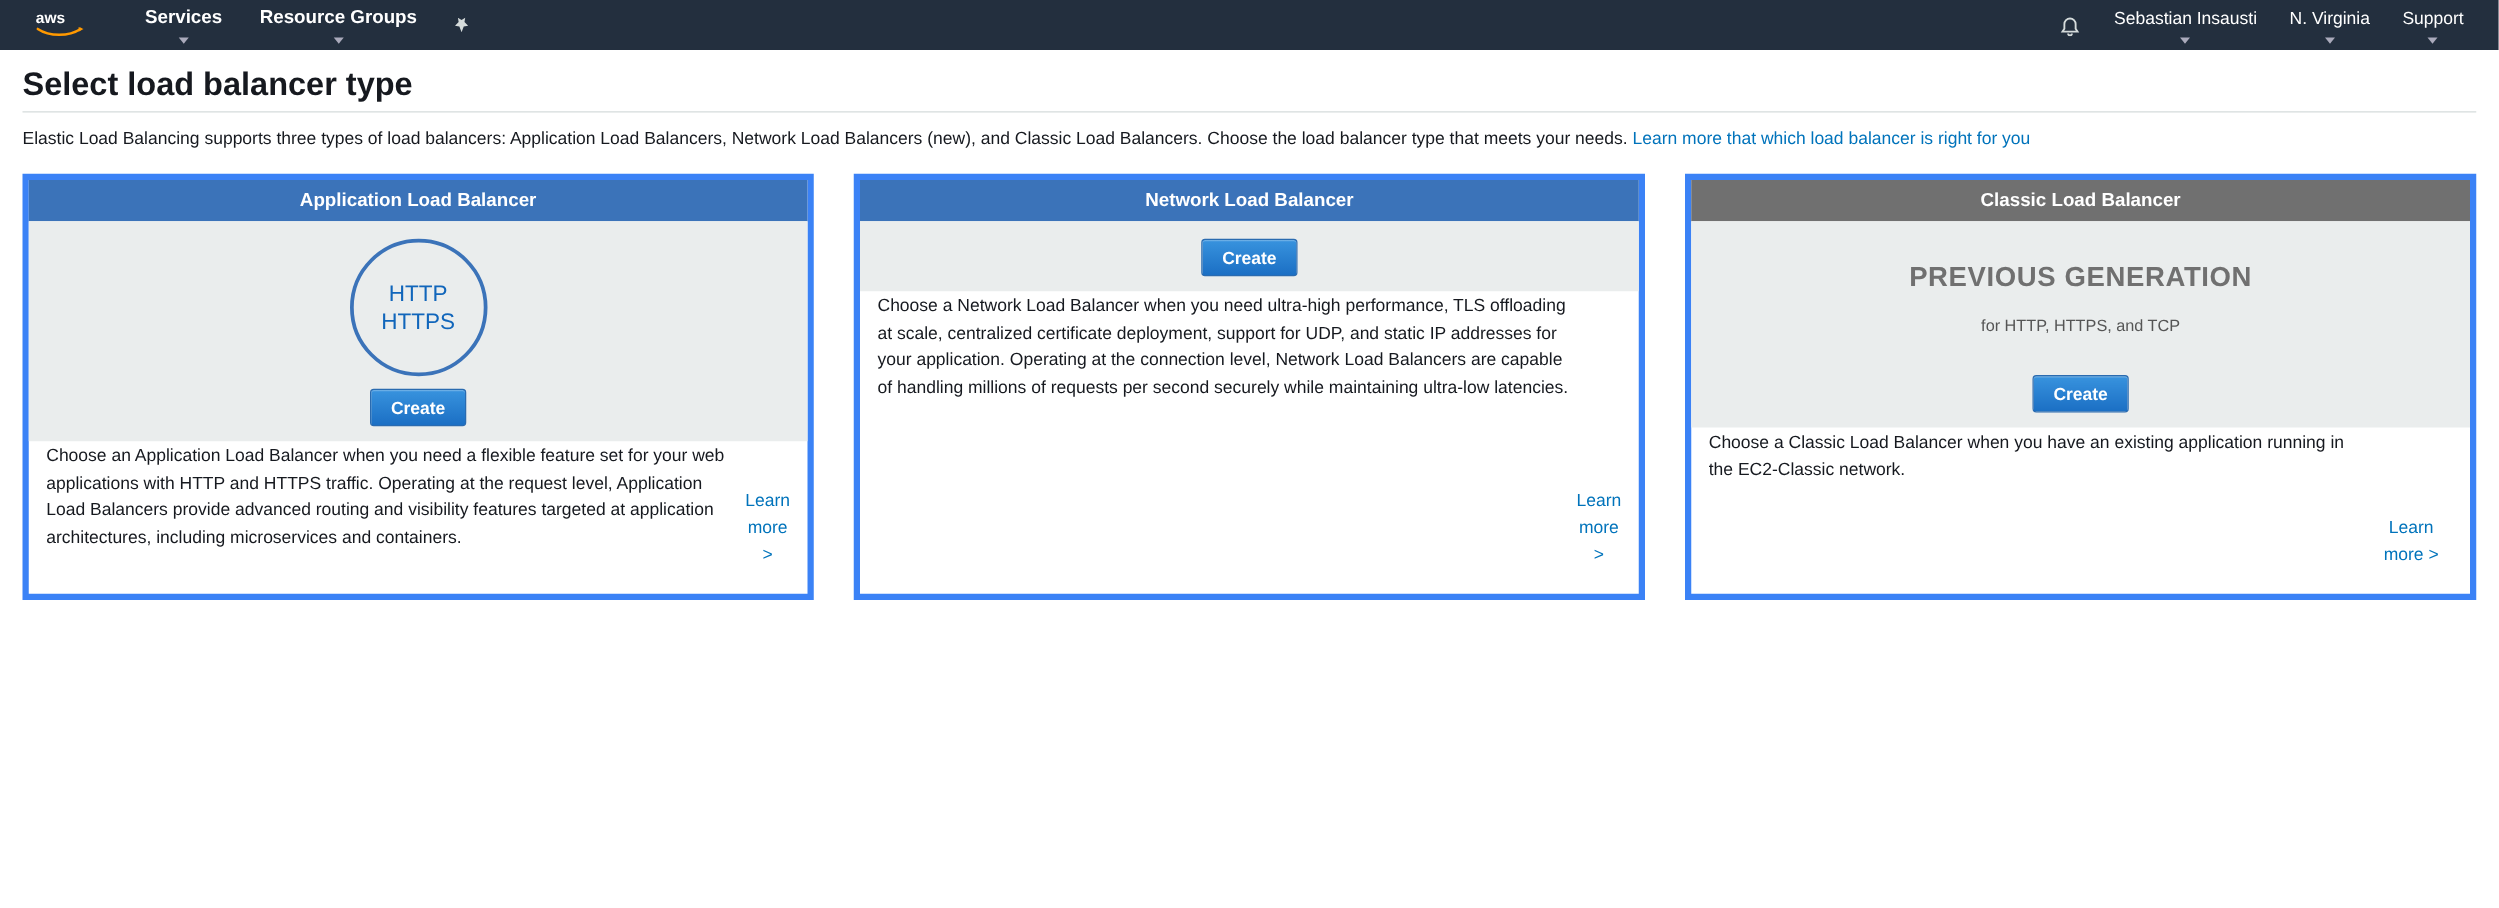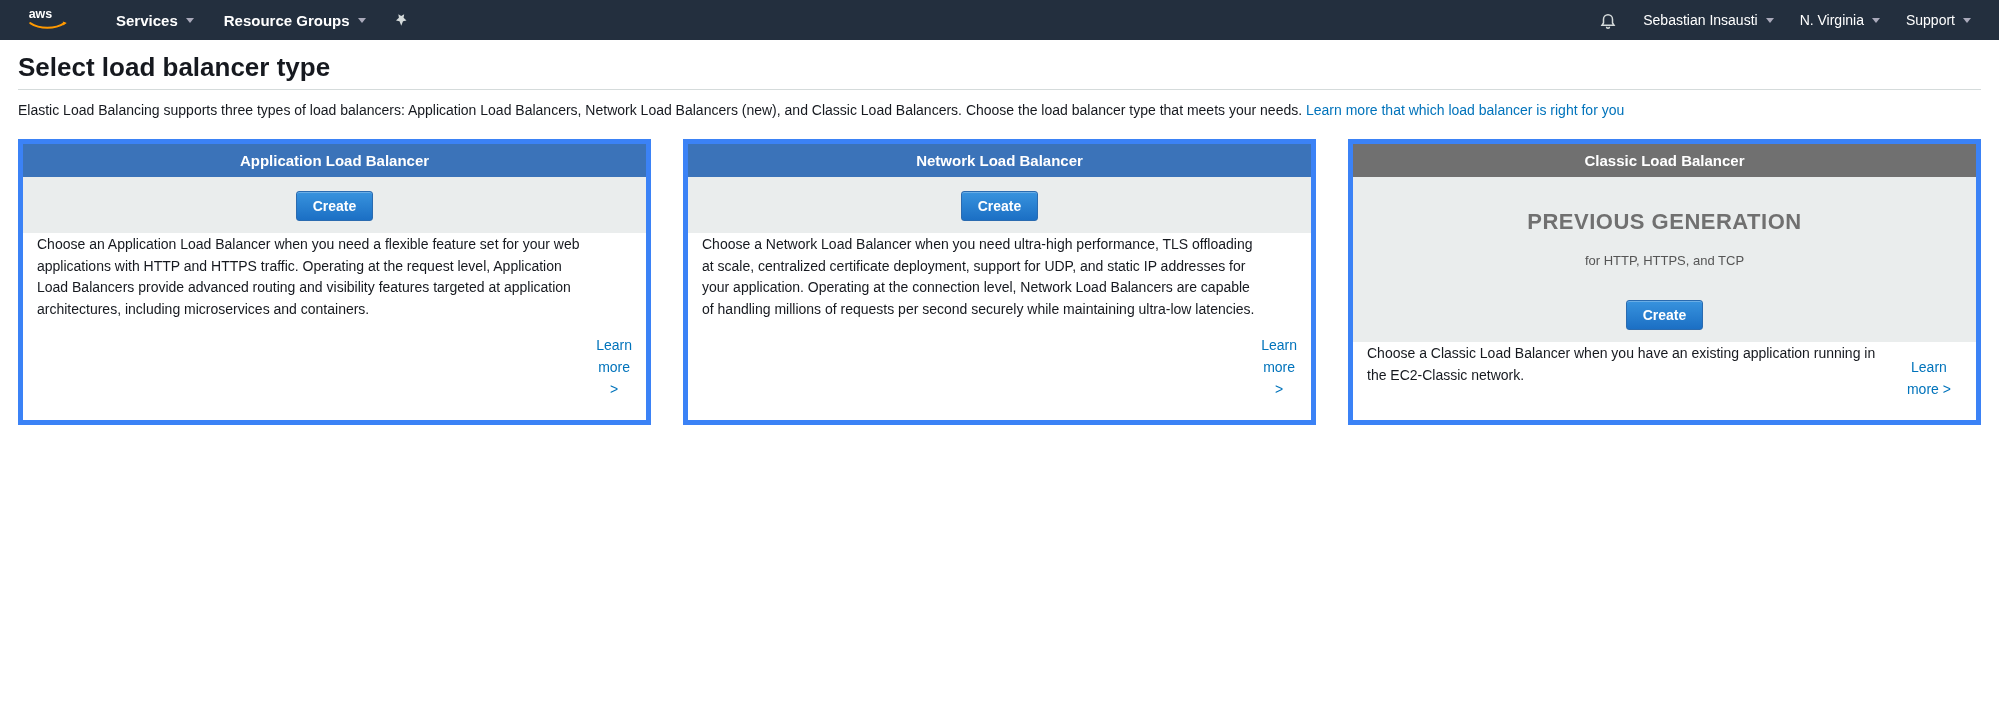--- a/index.html
+++ b/index.html
@@ -3,21 +3,21 @@
 <meta charset="utf-8">
 <style>
   * { box-sizing: border-box; margin: 0; padding: 0; }
   body { font-family: "Amazon Ember", "Helvetica Neue", Arial, sans-serif; font-size: 14px; color: #16191f; background: #fff; }
 
   
   .topnav { background: #232f3e; color: #fff; height: 40px; display: flex; align-items: center; padding: 0 28px; }
   .logo { margin-right: 40px; }
   .logo svg { display: block; }
   .nav-left { display: flex; align-items: center; gap: 30px; }
-  .nav-item { display: inline-flex; align-items: center; gap: 8px; font-size: 15px; font-weight: 600; cursor: pointer; color:#fff; }
+  .nav-item { display: inline-flex; align-items: center; gap: 8px; font-size: 15px; font-weight: 600; cursor: pointer; color:#fff;flex-direction:column; }
   .nav-spacer { flex: 1; }
   .nav-right { display: flex; align-items: center; gap: 26px; }
   .nav-right .nav-item { font-size: 14px; font-weight: 400; }
   .caret { width: 0; height: 0; border-left: 4px solid transparent; border-right: 4px solid transparent; border-top: 5px solid #aab; display: inline-block; }
   .pin-icon svg, .bell-icon svg { display:block; }
 
   
   .page { padding: 12px 18px 40px 18px; }
   .page-title { font-size: 26px; font-weight: 700; color: #16191f; margin-bottom: 6px; }
   .title-rule { border: none; border-top: 1px solid #d5dbdb; margin-bottom: 10px; }
@@ -94,20 +94,24 @@
   <hr class="title-rule">
   <p class="intro">
     <span>Elastic Load Balancing supports three types of load balancers: Application Load Balancers, Network Load Balancers (new), and Classic Load Balancers. Choose the load balancer type that meets your needs. </span><a href="#">Learn more that which load balancer is right for you</a>
   </p>
 
   <div class="cards">
 
     <div class="card">
       <div class="card-header">Application Load Balancer</div>
       <div class="card-illustration">
+        <div class="proto-circle">
+          <span>HTTP</span>
+          <span>HTTPS</span>
+        </div>
         <button class="create-btn">Create</button>
       </div>
       <div class="card-body">
         <div class="card-desc">Choose an Application Load Balancer when you need a flexible feature set for your web applications with HTTP and HTTPS traffic. Operating at the request level, Application Load Balancers provide advanced routing and visibility features targeted at application architectures, including microservices and containers.</div>
         <div class="learn-more"><a href="#">Learn more &gt;</a></div>
       </div>
     </div>
 
     <div class="card">
       <div class="card-header">Network Load Balancer</div>

